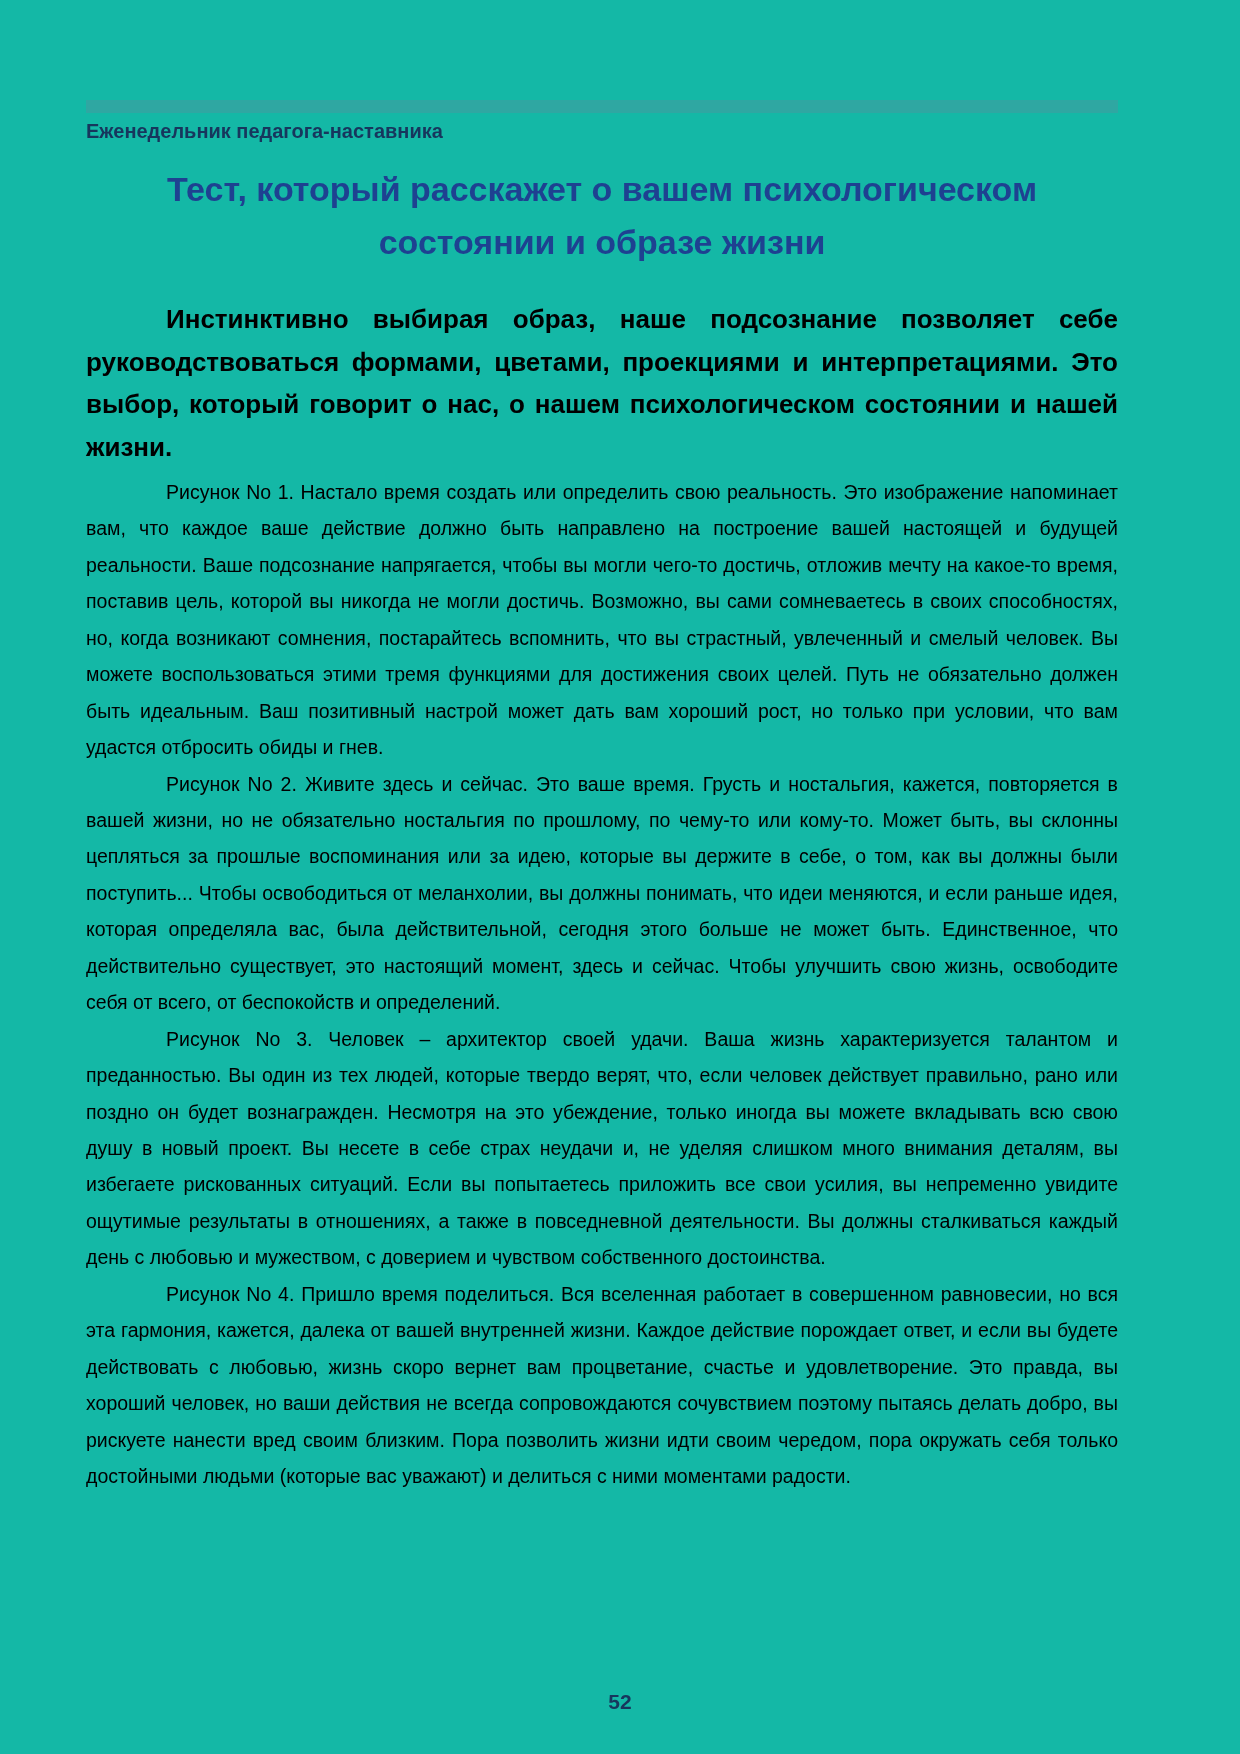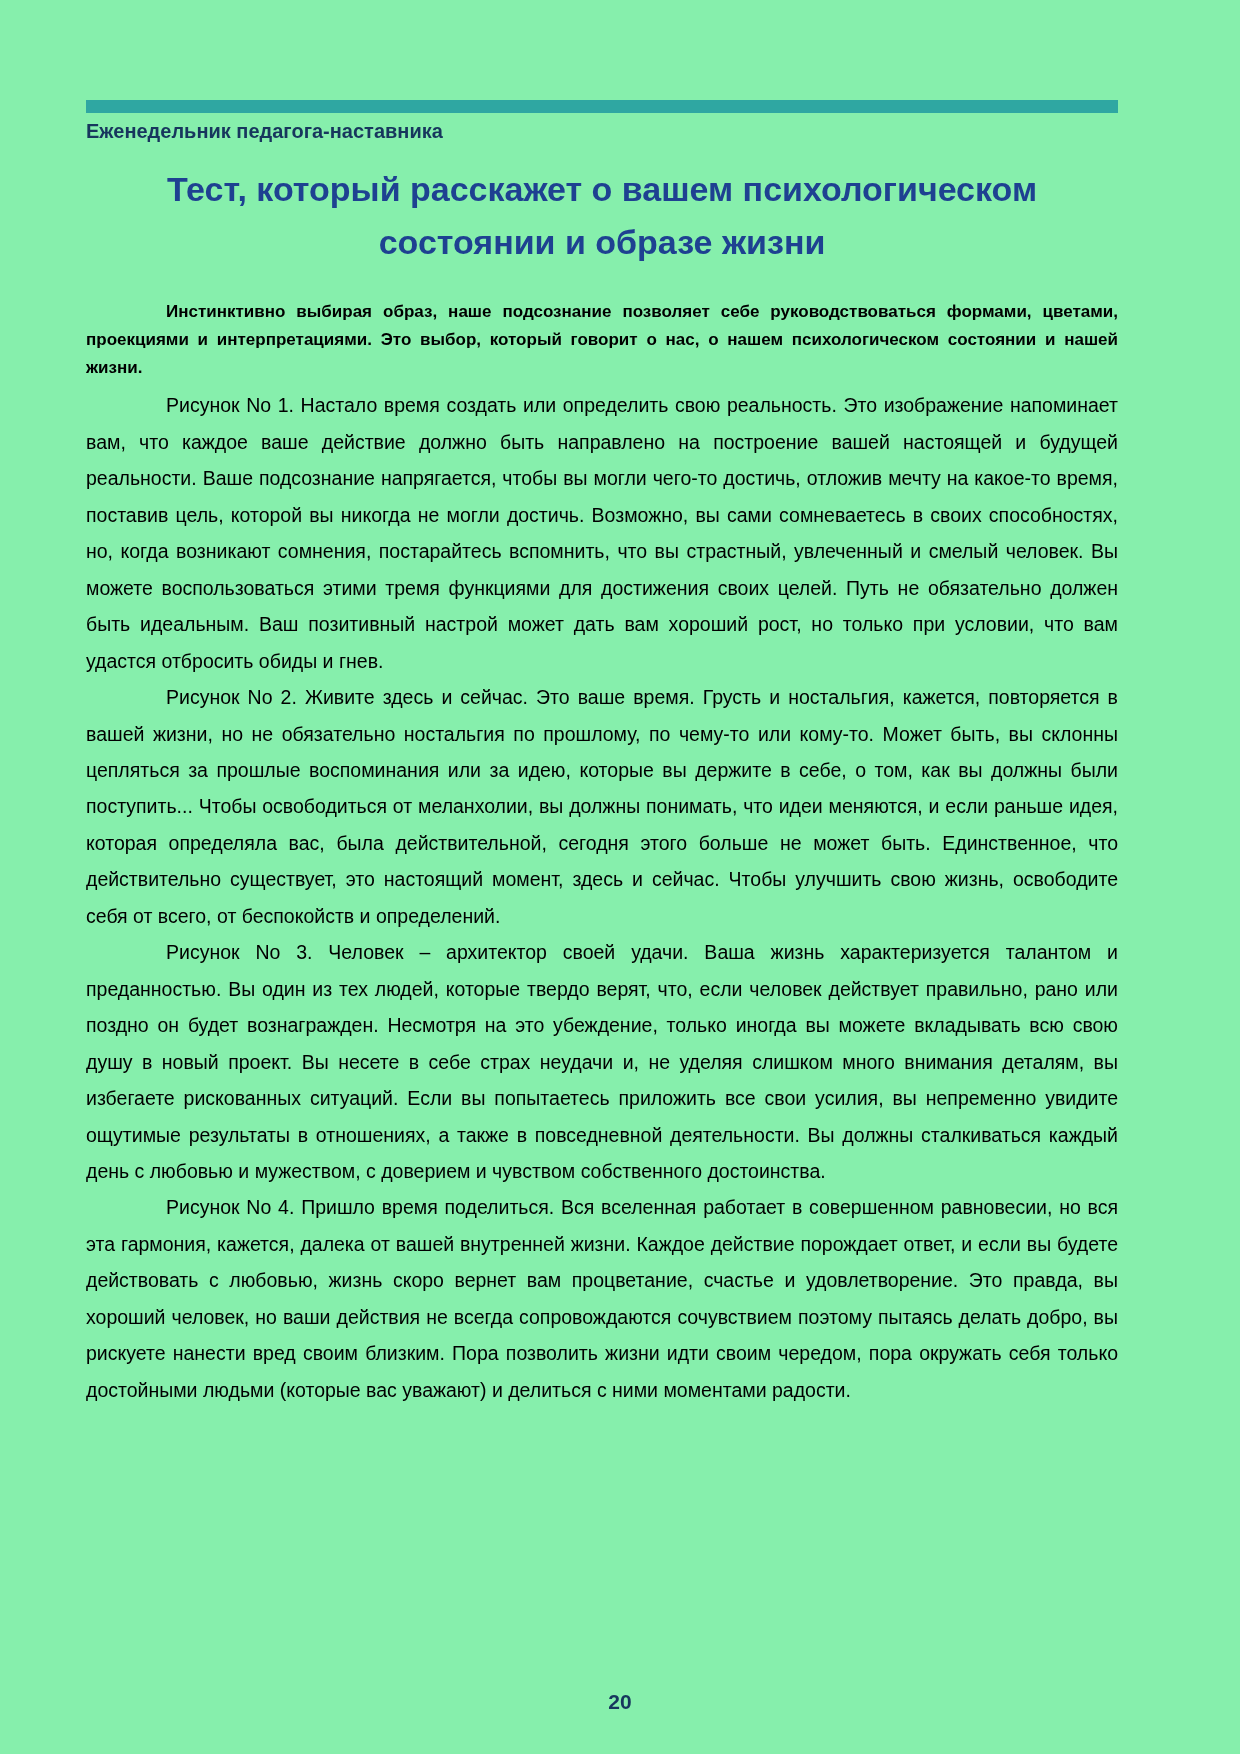--- a/index.html
+++ b/index.html
@@ -5,21 +5,21 @@
   html, body {
     margin: 0;
     padding: 0;
     background: #ffffff;
   }
   .page {
     position: relative;
     width: 1240px;
     height: 1754px;
     margin: 0 auto;
-    background: #86efac;
+    background: #14b8a6;
     font-family: "Liberation Sans", sans-serif;
     color: #000000;
     overflow: hidden;
     box-sizing: border-box;
   }
   .content {
     padding: 100px 122px 0 86px;
   }
   .teal-bar {
     width: 100%;
@@ -37,21 +37,21 @@
     margin: 20px auto 0 auto;
     text-align: center;
     font-size: 34px;
     line-height: 1.55;
     font-weight: 700;
     color: #1e4191;
     max-width: 960px;
   }
   .intro-para {
     margin: 30px 0 6px 0;
-    font-size: 17px;
+    font-size: 26px;
     line-height: 1.63;
     font-weight: 700;
     text-align: justify;
     text-indent: 80px;
     color: #000000;
   }
   .body-para {
     margin: 0;
     font-size: 19.5px;
     line-height: 1.87;
@@ -90,14 +90,14 @@
     <p class="body-para"><span class="para-lead">Рисунок No 1.</span> <span>Настало время создать или определить свою реальность. Это изображение напоминает вам, что каждое ваше действие должно быть направлено на построение вашей настоящей и будущей реальности. Ваше подсознание напрягается, чтобы вы могли чего-то достичь, отложив мечту на какое-то время, поставив цель, которой вы никогда не могли достичь. Возможно, вы сами сомневаетесь в своих способностях, но, когда возникают сомнения, постарайтесь вспомнить, что вы страстный, увлеченный и смелый человек. Вы можете воспользоваться этими тремя функциями для достижения своих целей. Путь не обязательно должен быть идеальным. Ваш позитивный настрой может дать вам хороший рост, но только при условии, что вам удастся отбросить обиды и гнев.</span></p>
 
     <p class="body-para"><span class="para-lead">Рисунок No 2.</span> <span>Живите здесь и сейчас. Это ваше время. Грусть и ностальгия, кажется, повторяется в вашей жизни, но не обязательно ностальгия по прошлому, по чему-то или кому-то. Может быть, вы склонны цепляться за прошлые воспоминания или за идею, которые вы держите в себе, о том, как вы должны были поступить... Чтобы освободиться от меланхолии, вы должны понимать, что идеи меняются, и если раньше идея, которая определяла вас, была действительной, сегодня этого больше не может быть. Единственное, что действительно существует, это настоящий момент, здесь и сейчас. Чтобы улучшить свою жизнь, освободите себя от всего, от беспокойств и определений.</span></p>
 
     <p class="body-para"><span class="para-lead">Рисунок No 3.</span> <span>Человек – архитектор своей удачи. Ваша жизнь характеризуется талантом и преданностью. Вы один из тех людей, которые твердо верят, что, если человек действует правильно, рано или поздно он будет вознагражден. Несмотря на это убеждение, только иногда вы можете вкладывать всю свою душу в новый проект. Вы несете в себе страх неудачи и, не уделяя слишком много внимания деталям, вы избегаете рискованных ситуаций. Если вы попытаетесь приложить все свои усилия, вы непременно увидите ощутимые результаты в отношениях, а также в повседневной деятельности. Вы должны сталкиваться каждый день с любовью и мужеством, с доверием и чувством собственного достоинства.</span></p>
 
     <p class="body-para"><span class="para-lead">Рисунок No 4.</span> <span>Пришло время поделиться. Вся вселенная работает в совершенном равновесии, но вся эта гармония, кажется, далека от вашей внутренней жизни. Каждое действие порождает ответ, и если вы будете действовать с любовью, жизнь скоро вернет вам процветание, счастье и удовлетворение. Это правда, вы хороший человек, но ваши действия не всегда сопровождаются сочувствием поэтому пытаясь делать добро, вы рискуете нанести вред своим близким. Пора позволить жизни идти своим чередом, пора окружать себя только достойными людьми (которые вас уважают) и делиться с ними моментами радости.</span></p>
 
   </div>
 
-  <div class="page-footer">20</div>
+  <div class="page-footer">52</div>
 </div>
 
 </body></html>

